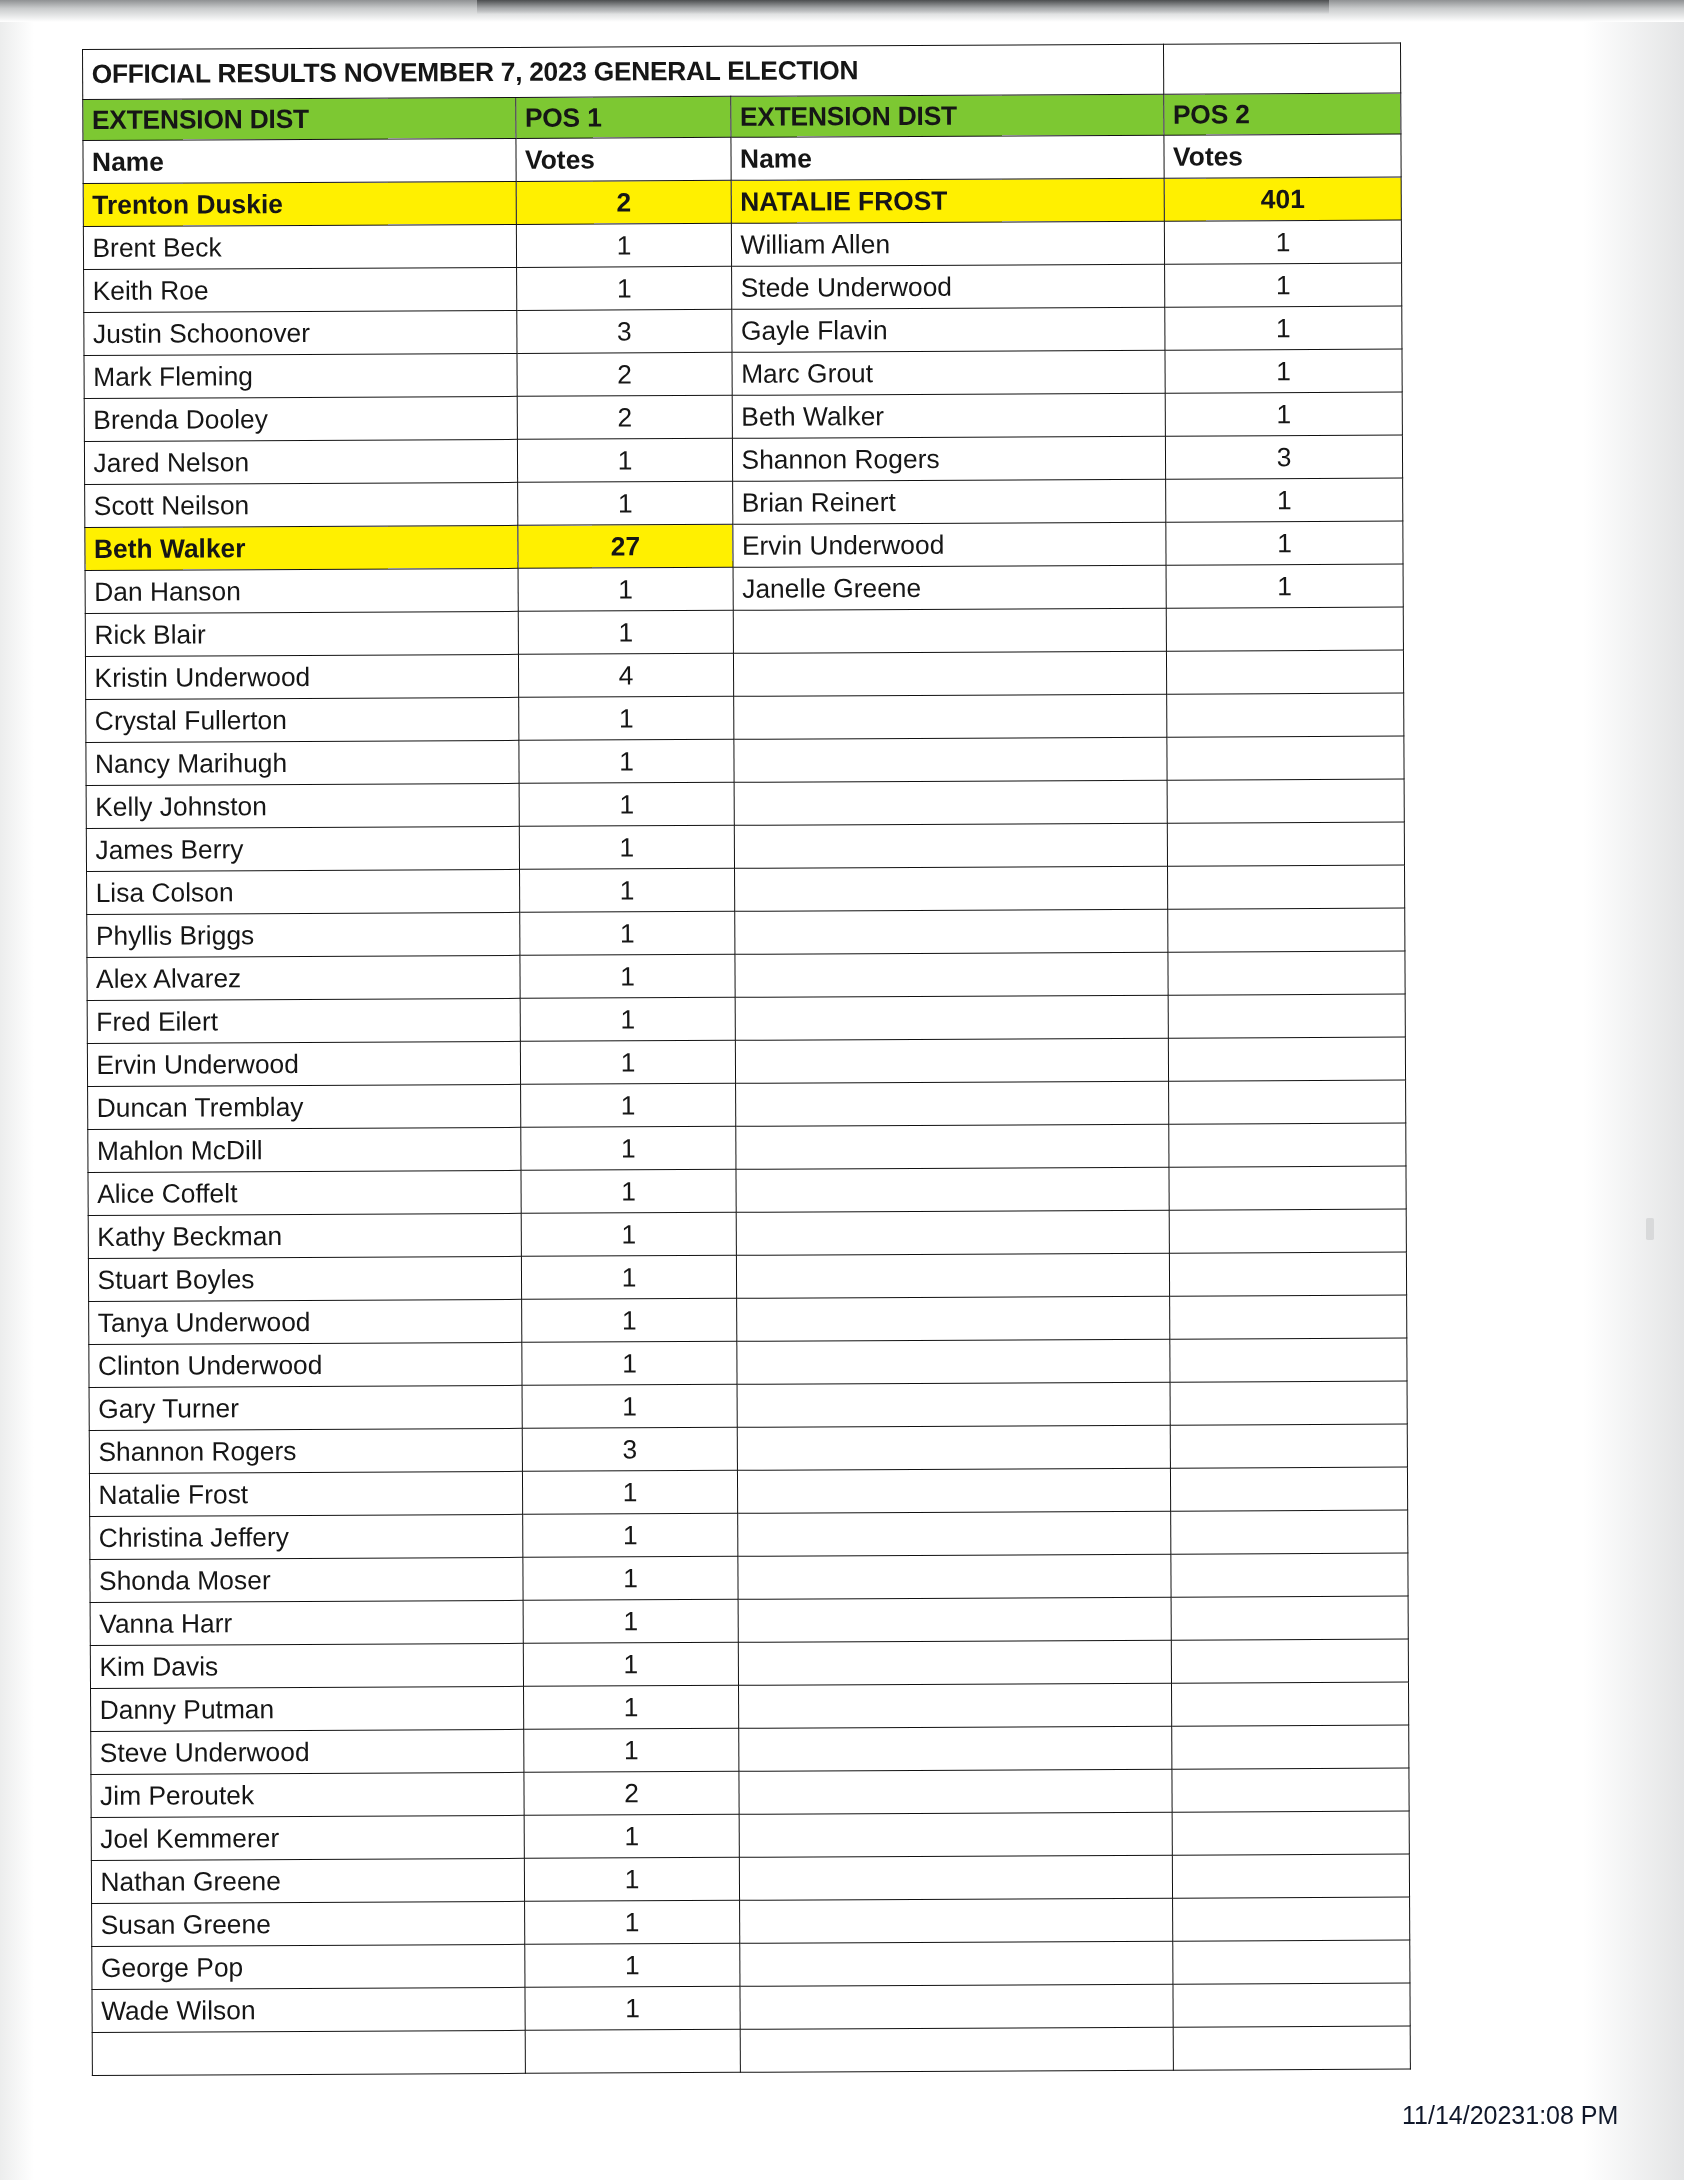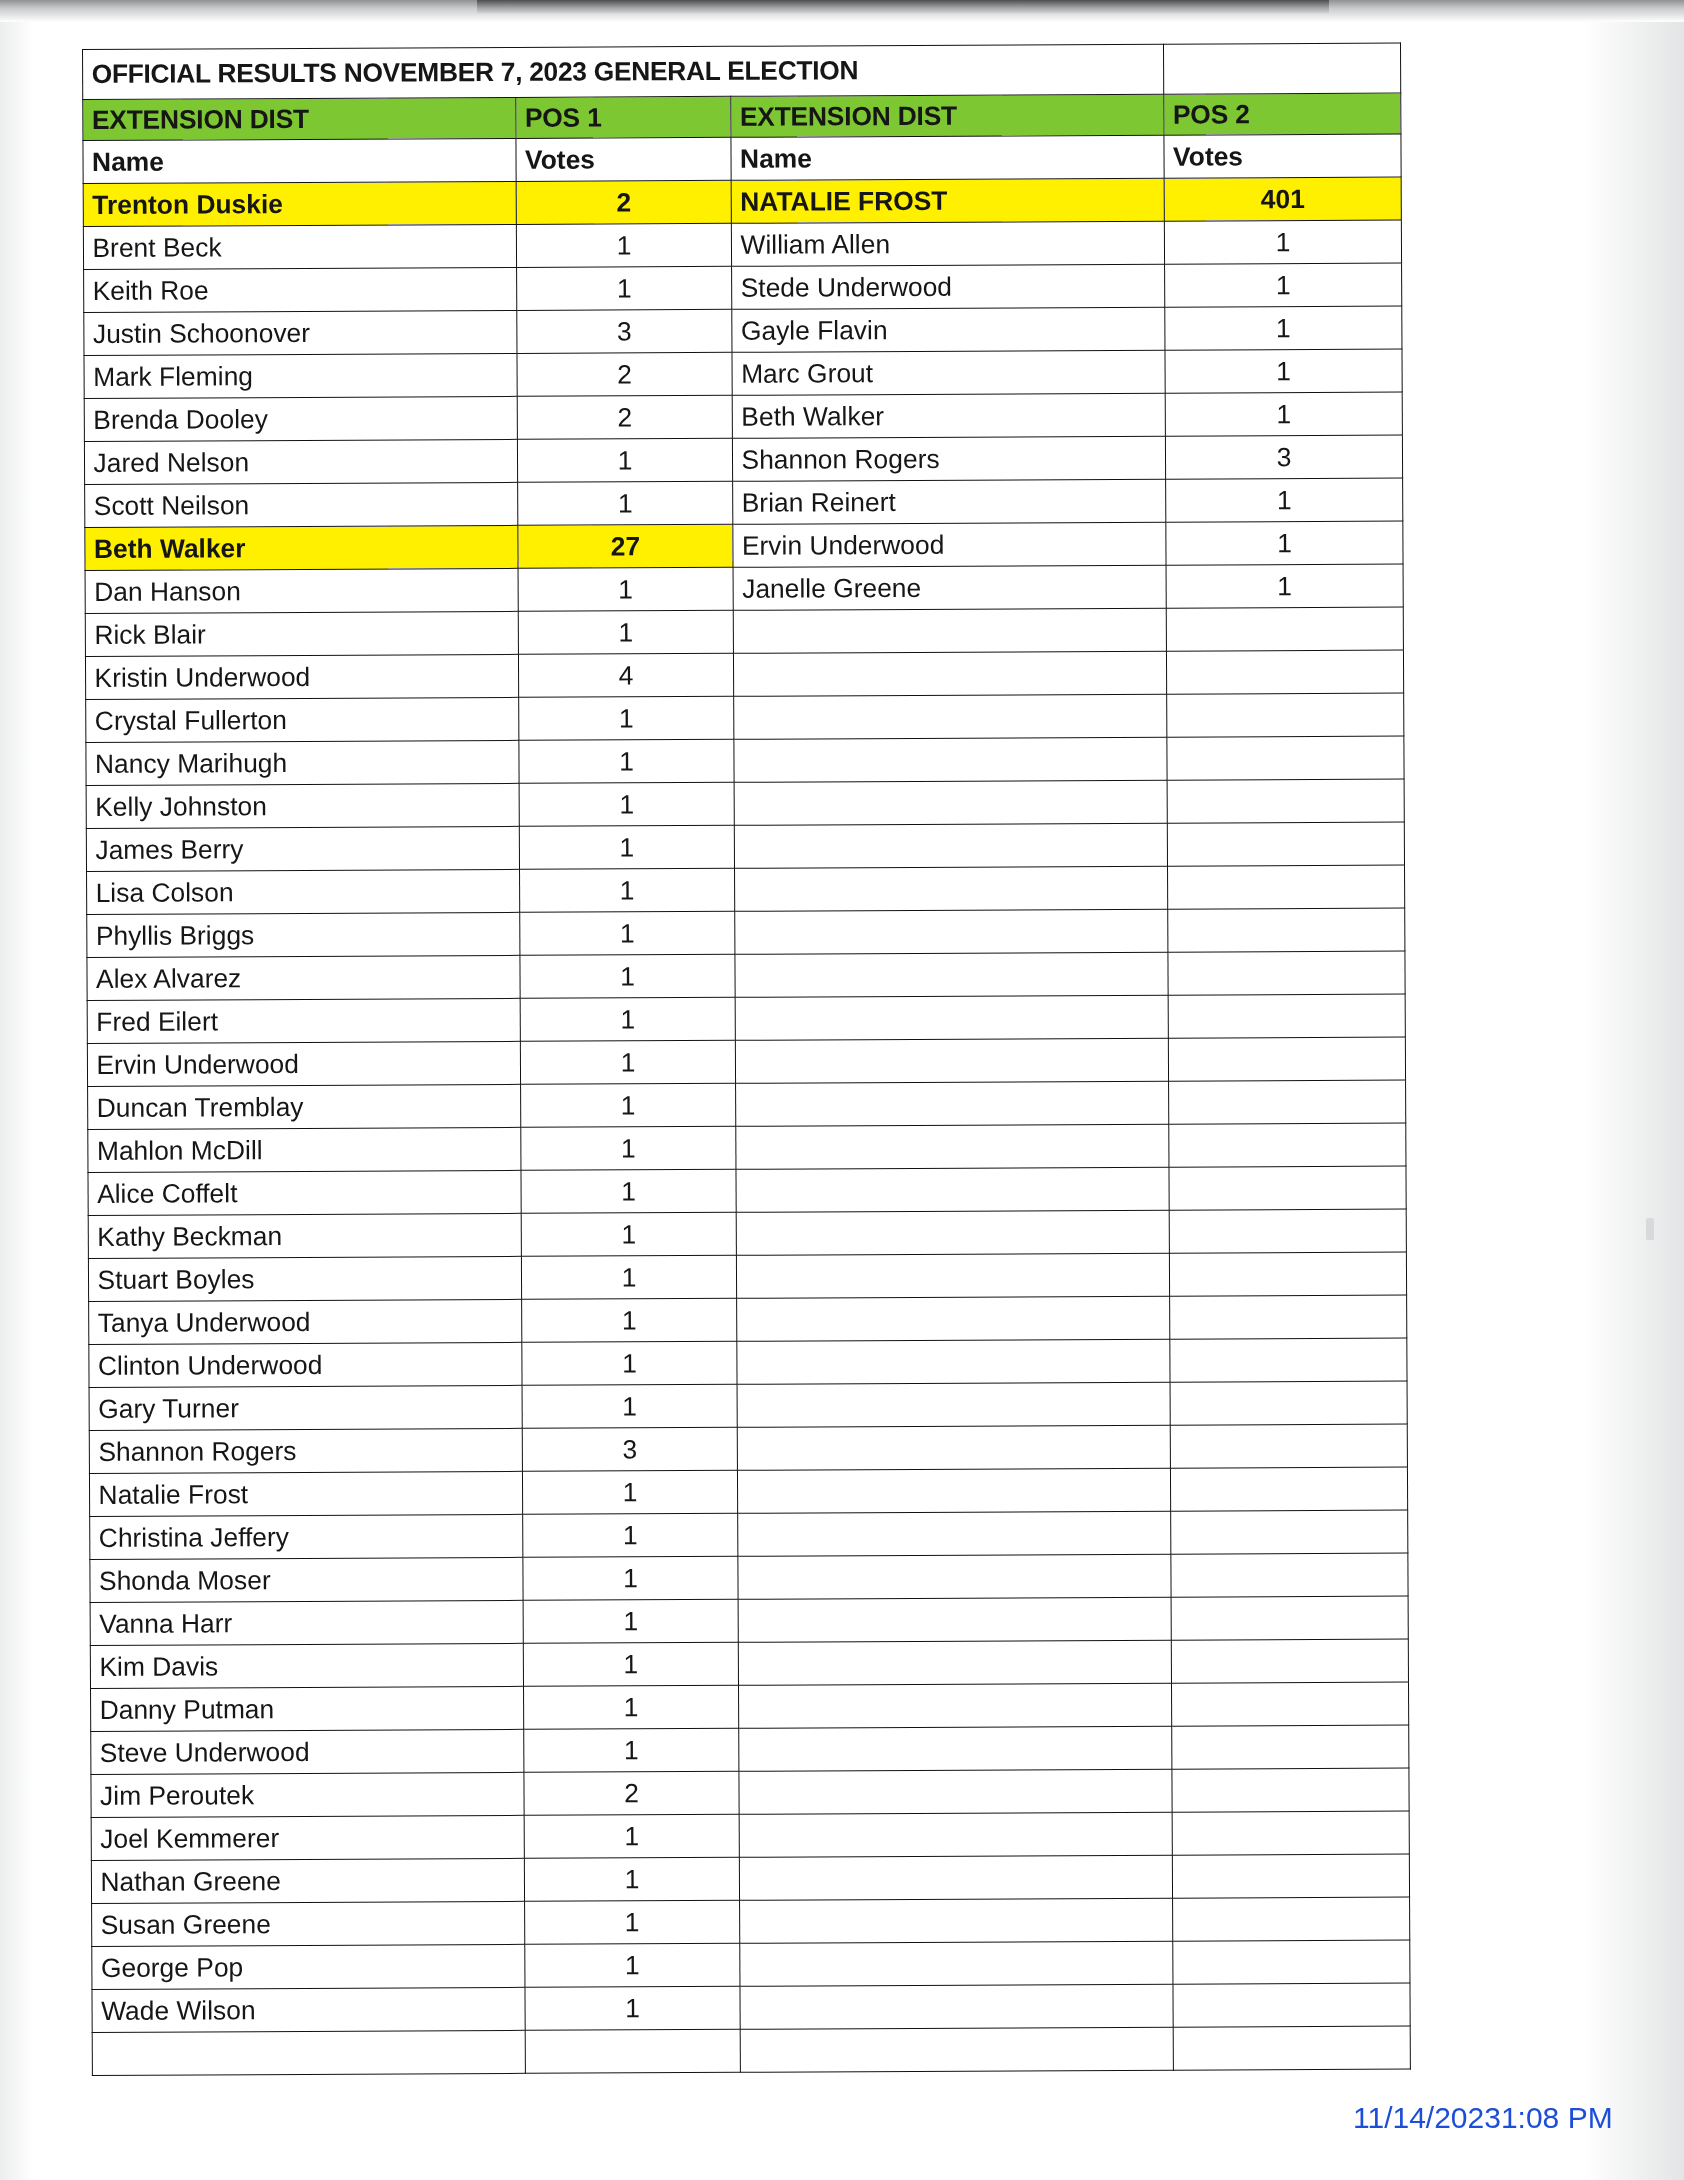--- a/index.html
+++ b/index.html
@@ -119,24 +119,24 @@
     background: #FFF000;
     font-weight: bold;
   }
 
   
   .blank-row td { height: 43px; }
 
   
   #footer-timestamp {
     position: absolute;
-    left: 1353px;
+    left: 1402px;
     top: 2101px;
-    font-size: 30px;
-    color: #1d4ed8;
+    font-size: 25px;
+    color: #0f172a;
     font-family: "Liberation Sans", sans-serif;
     white-space: nowrap;
   }
 </style>
 </head>
 <body>
 
 <div id="scan-page">
   <div id="scan-left-shadow"></div>
   <div id="scan-right-shadow"></div>

